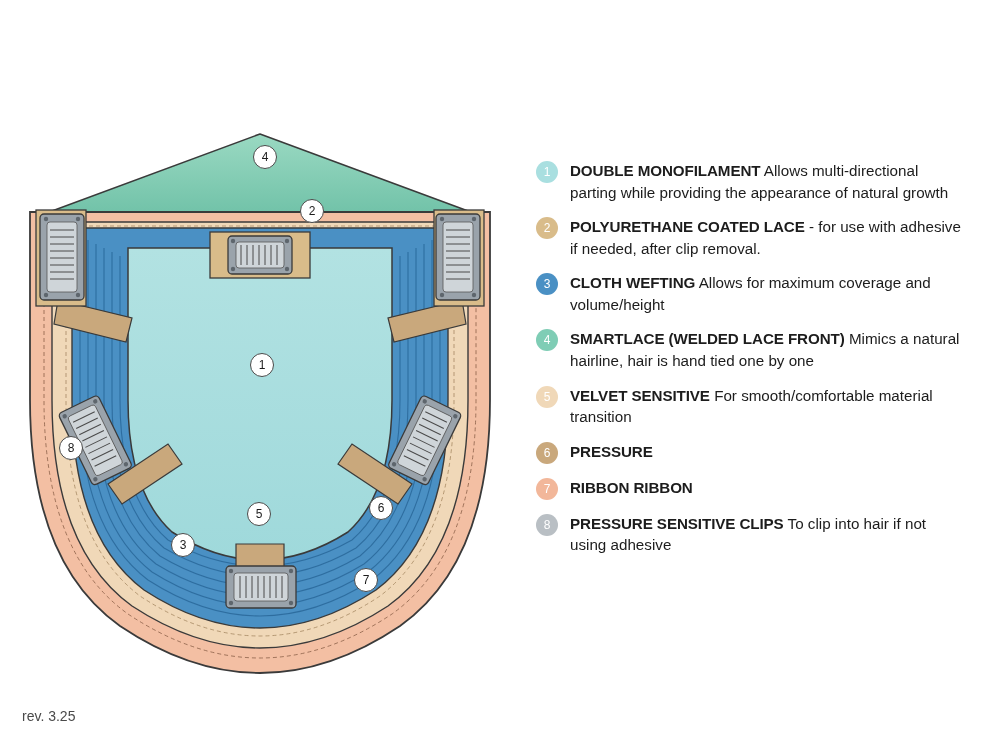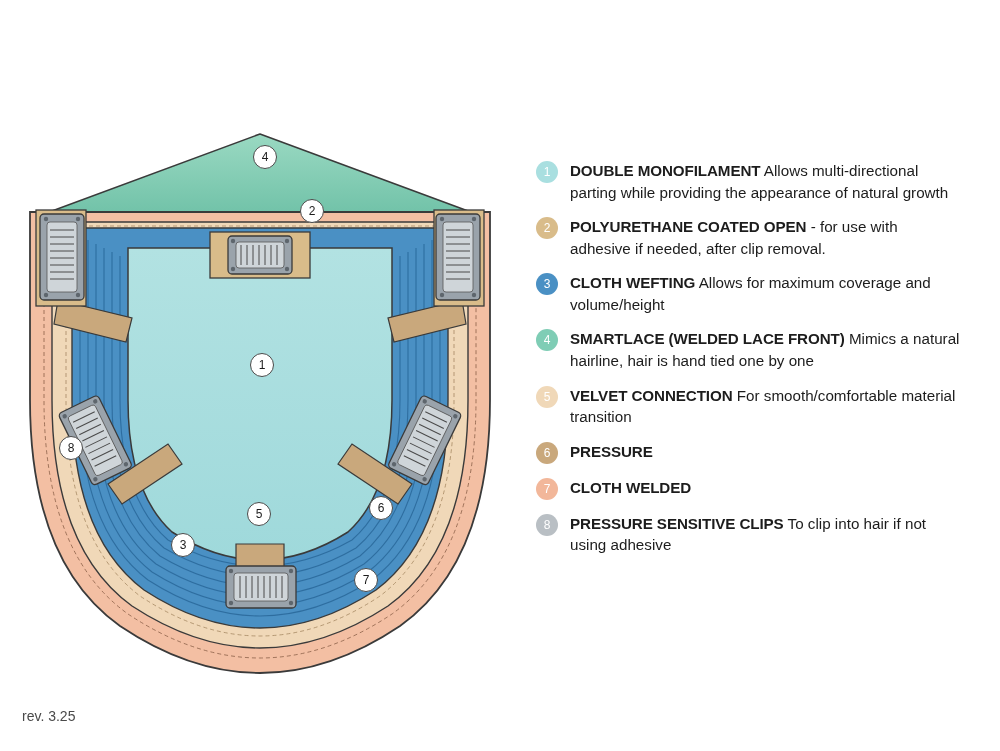--- a/index.html
+++ b/index.html
@@ -280,41 +280,41 @@
   <div class="callout-circle" style="left:59px; top:436px;">8</div>
 </div>
 
 <div id="legend">
   <div class="legend-row">
     <div class="legend-bullet" style="background:#a9dfe0;">1</div>
     <div class="legend-text"><span class="term">DOUBLE MONOFILAMENT</span><span> Allows multi-directional parting while providing the appearance of natural growth</span></div>
   </div>
   <div class="legend-row">
     <div class="legend-bullet" style="background:#d9bc8a;">2</div>
-    <div class="legend-text"><span class="term">POLYURETHANE COATED OPEN</span><span> - for use with adhesive if needed, after clip removal.</span></div>
+    <div class="legend-text"><span class="term">POLYURETHANE COATED LACE</span><span> - for use with adhesive if needed, after clip removal.</span></div>
   </div>
   <div class="legend-row">
     <div class="legend-bullet" style="background:#4a90c4;">3</div>
     <div class="legend-text"><span class="term">CLOTH WEFTING</span><span> Allows for maximum coverage and volume/height</span></div>
   </div>
   <div class="legend-row">
     <div class="legend-bullet" style="background:#7fcdb5;">4</div>
     <div class="legend-text"><span class="term">SMARTLACE (WELDED LACE FRONT)</span><span> Mimics a natural hairline, hair is hand tied one by one</span></div>
   </div>
   <div class="legend-row">
     <div class="legend-bullet" style="background:#f0d8b8;">5</div>
-    <div class="legend-text"><span class="term">VELVET CONNECTION</span><span> For smooth/comfortable material transition</span></div>
+    <div class="legend-text"><span class="term">VELVET SENSITIVE</span><span> For smooth/comfortable material transition</span></div>
   </div>
   <div class="legend-row">
     <div class="legend-bullet" style="background:#c9a87c;">6</div>
     <div class="legend-text"><span class="term">PRESSURE</span><span></span></div>
   </div>
   <div class="legend-row">
     <div class="legend-bullet" style="background:#f2b79a;">7</div>
-    <div class="legend-text"><span class="term">CLOTH WELDED</span><span></span></div>
+    <div class="legend-text"><span class="term">RIBBON RIBBON</span><span></span></div>
   </div>
   <div class="legend-row">
     <div class="legend-bullet" style="background:#b9bfc4;">8</div>
     <div class="legend-text"><span class="term">PRESSURE SENSITIVE CLIPS</span><span> To clip into hair if not using adhesive</span></div>
   </div>
 </div>
 
 <div id="revision">rev. 3.25</div>
 
 </body></html>

